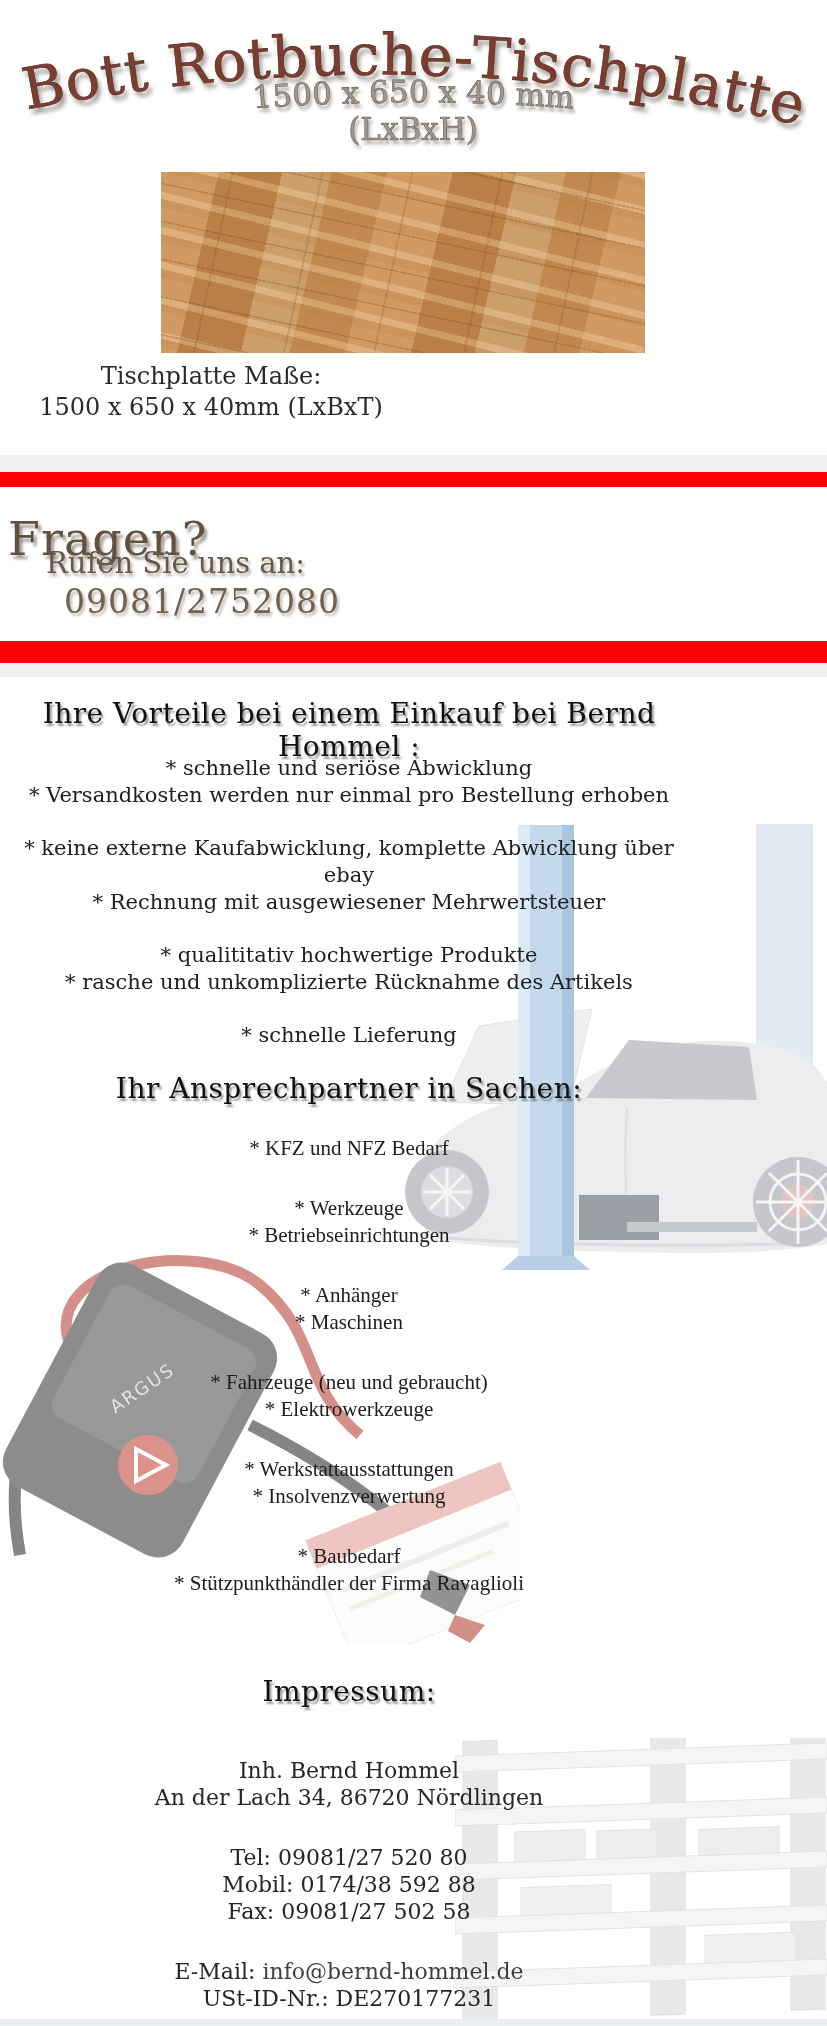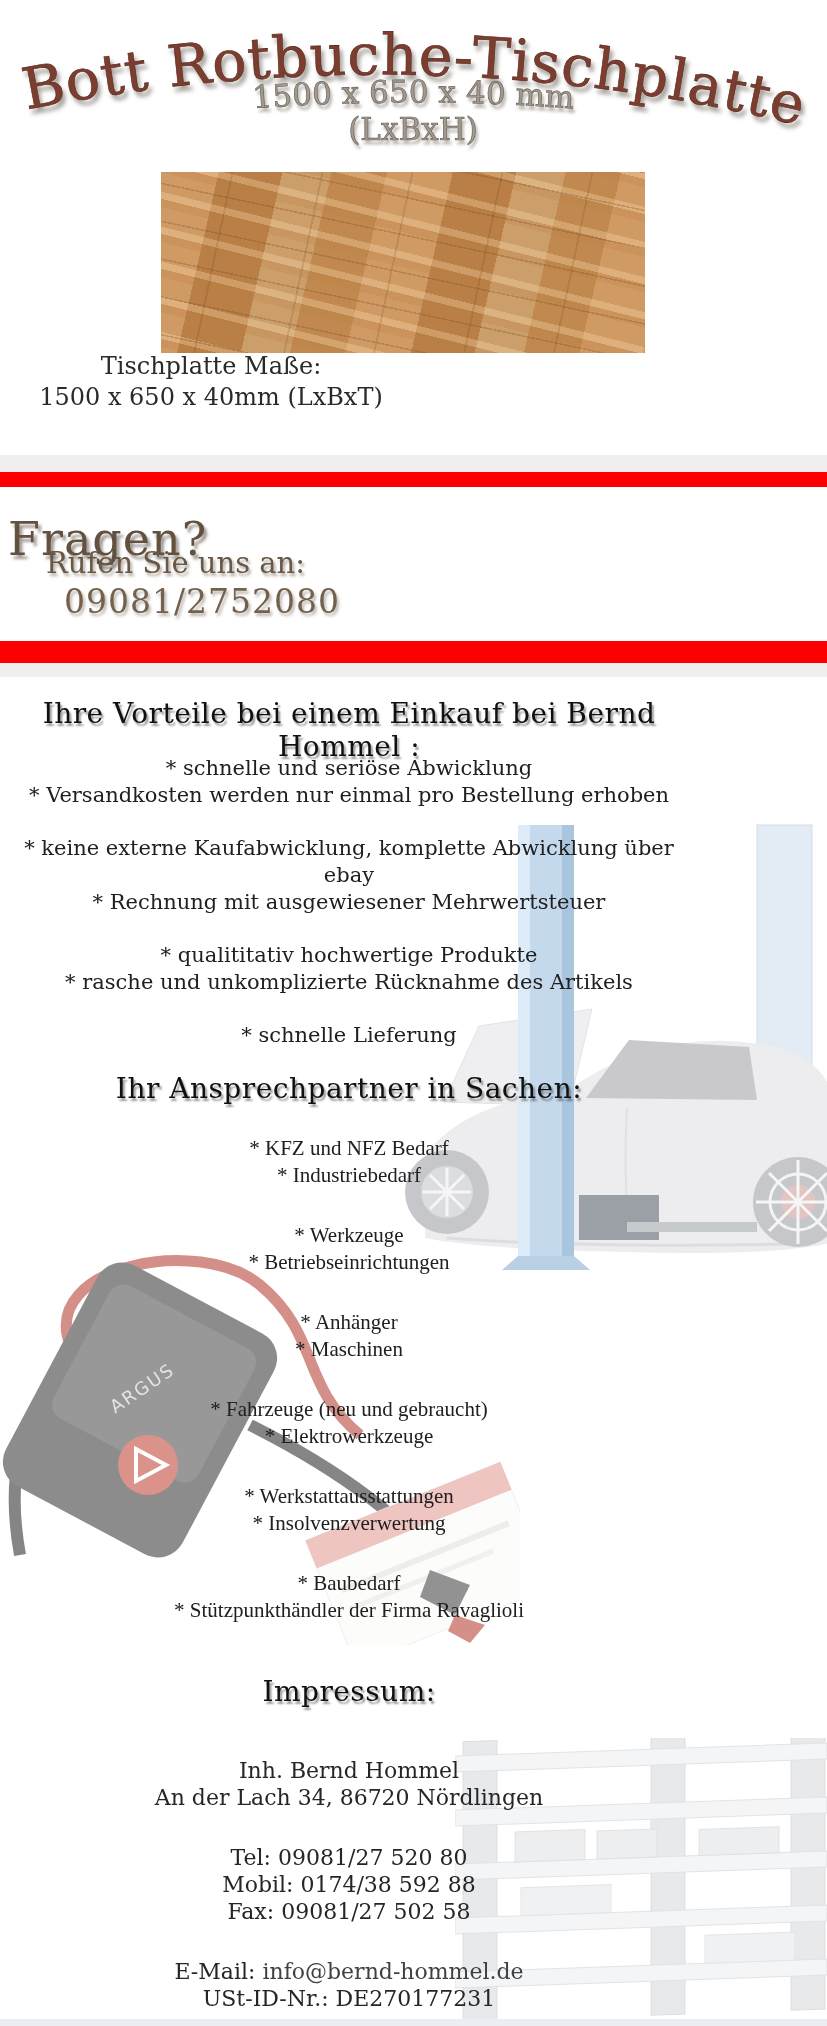--- a/index.html
+++ b/index.html
@@ -19,21 +19,21 @@
   .wood{left:161px;top:172px;width:484px;height:181px;z-index:2;
     background-color:#c28a52;
     background-image:
       repeating-linear-gradient(192deg, rgba(122,74,30,.28) 0 1.5px, rgba(255,255,255,0) 1.5px 37px),
       repeating-linear-gradient(282deg, rgba(101,60,22,.16) 0 2px, rgba(255,255,255,0) 2px 88px),
       repeating-linear-gradient(194deg, rgba(255,226,180,.30) 0 7px, rgba(186,124,62,.22) 7px 15px, rgba(255,255,255,0) 15px 34px),
       repeating-linear-gradient(283deg, #d09a64 0 64px, #c18950 64px 118px, #cc9e6a 118px 166px, #b97f46 166px 228px);
   }
 
   
-  .masse{left:6px;top:351px;width:410px;text-align:center;font-size:24px;line-height:31px;color:#2a2a2a;z-index:3;}
+  .masse{left:6px;top:361px;width:410px;text-align:center;font-size:24px;line-height:31px;color:#2a2a2a;z-index:3;}
 
   
   .gray-gap{left:0;width:827px;background:#f2f0ee;z-index:2;}
   .gap1{top:455px;height:17px;}
   .gap2{top:663px;height:14px;}
   .redbar{left:0;width:827px;background:#ff0000;z-index:2;}
   .bar1{top:472px;height:15px;}
   .bar2{top:641px;height:22px;}
 
   
@@ -194,21 +194,20 @@
     </div>
     <div class="grp">
       <div>* schnelle Lieferung</div>
     </div>
   </div>
 
   <div class="abs centered heading h-categories fg">Ihr Ansprechpartner in Sachen:</div>
   <div class="abs centered list list-cat l-categories fg">
     <div class="grp">
       <div>* KFZ und NFZ Bedarf</div>
-      <div>* Industriebedarf</div>
     </div>
     <div class="grp">
       <div>* Werkzeuge</div>
       <div>* Betriebseinrichtungen</div>
     </div>
     <div class="grp">
       <div>* Anhänger</div>
       <div>* Maschinen</div>
     </div>
     <div class="grp">

